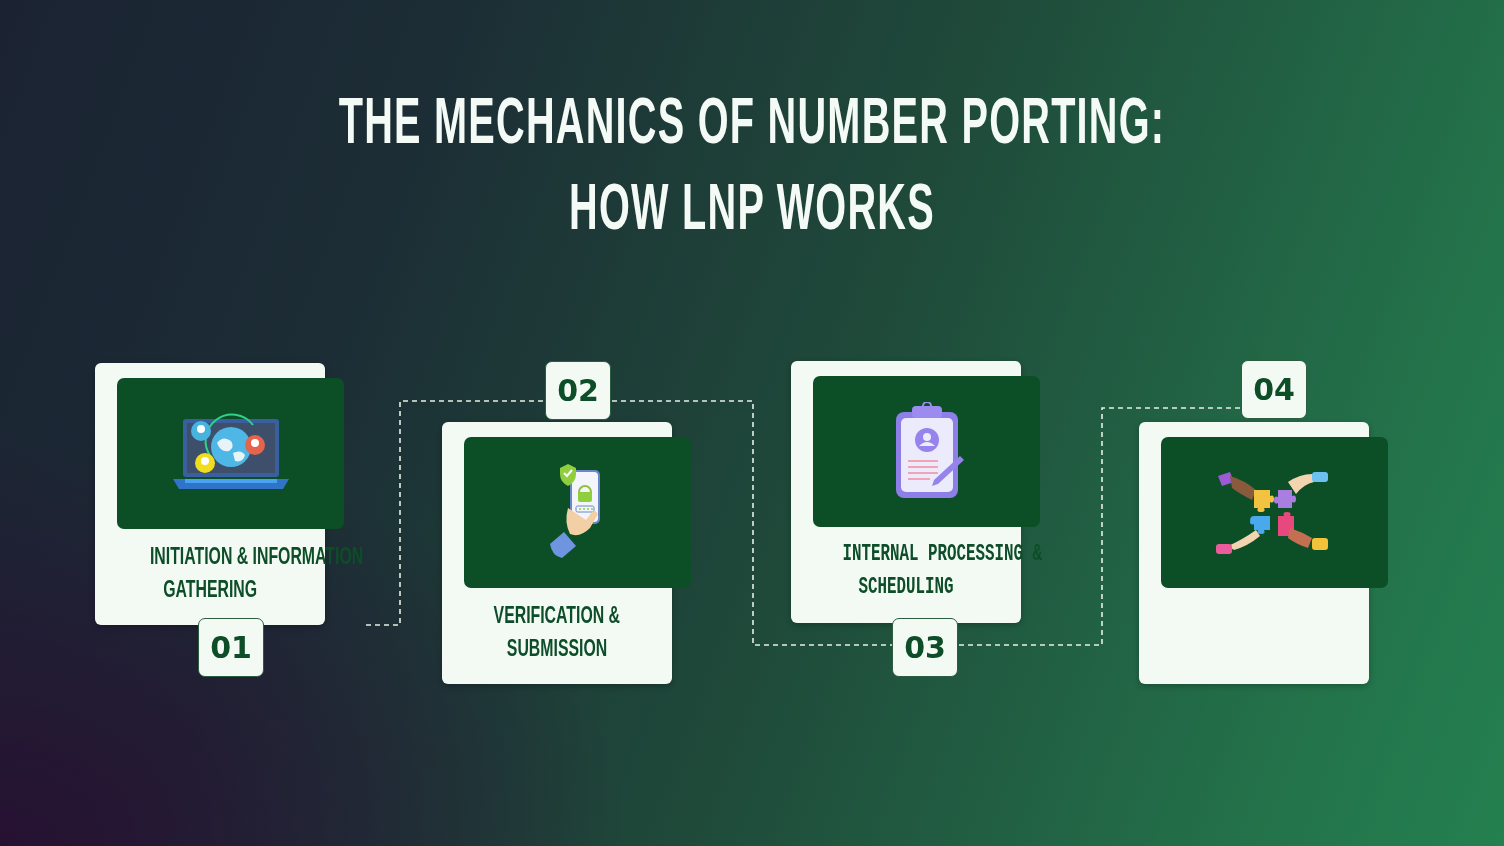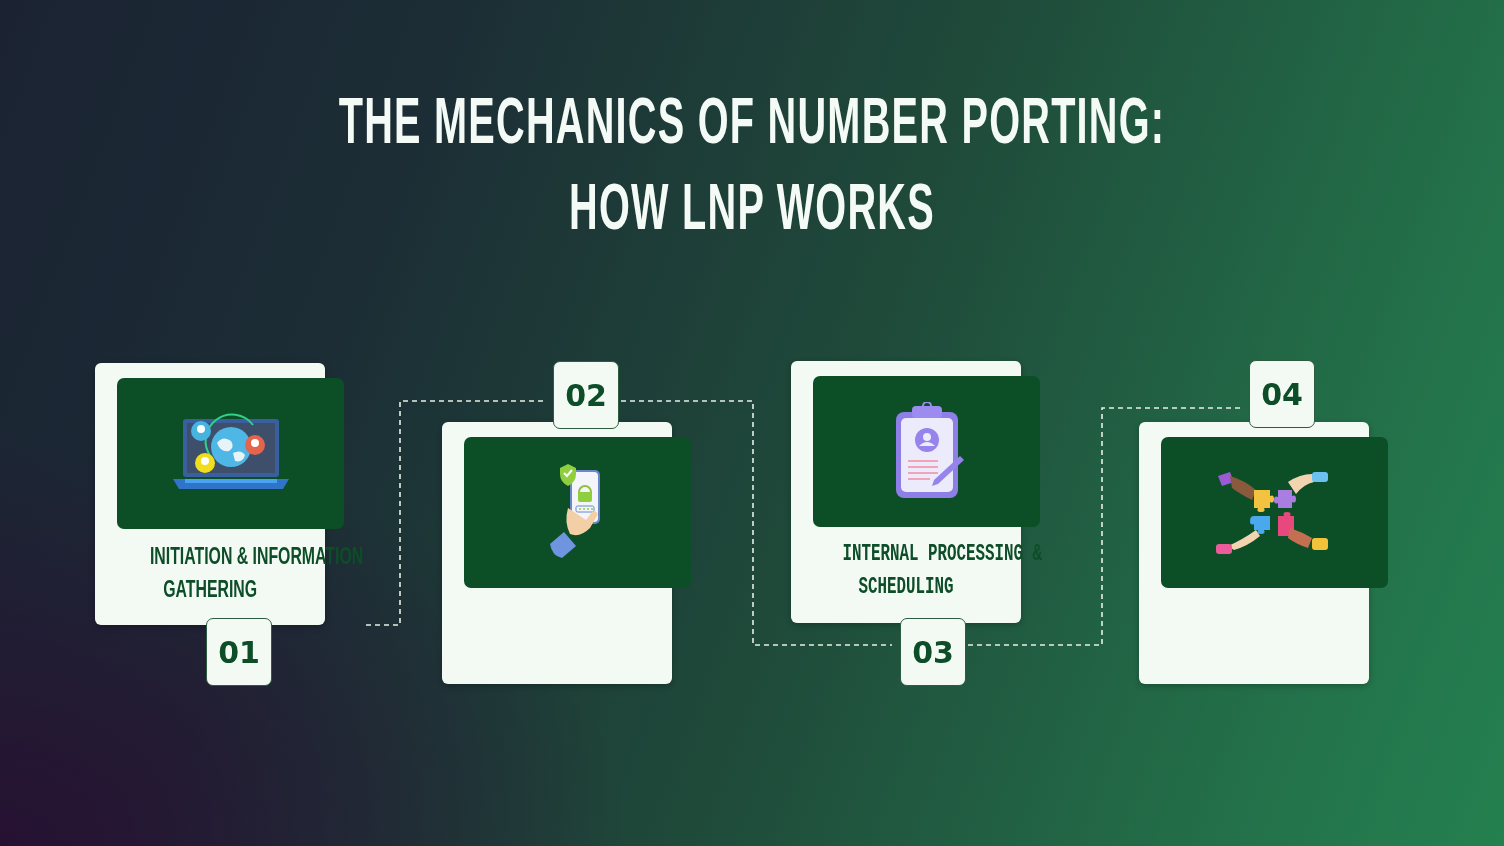--- a/index.html
+++ b/index.html
@@ -26,26 +26,25 @@
       position: absolute; left: 22px; top: 15px; width: 227px; height: 151px;
       background: #0c4f27; border-radius: 7px; overflow: hidden;
       display: flex; align-items: center; justify-content: center;
     }
     .card .label {
       position: absolute; left: 0; right: 0; top: 176px; text-align: center;
       color: #0d4d28; font-weight: 700; font-size: 24px; line-height: 33px;
     }
     .card .label span { display: inline-block; transform: scaleX(0.66); white-space: nowrap; }
     .badge {
-      position: absolute; width: 66px; height: 68px; background: #f3faf4;
+      position: absolute; width: 66px; height: 59px; background: #f3faf4;
       border-radius: 7px; border: 1px solid #2c5d3f;
       display: flex; align-items: center; justify-content: center;
       color: #0d4d28; font-weight: 700; font-size: 30px; font-family: "DejaVu Sans", sans-serif;
       box-sizing: border-box;
-      margin-left: 8px;
     }
   </style>
 </head>
 <body>
 
 <div class="title">
   <span>THE MECHANICS OF NUMBER PORTING:</span>
   <span>HOW LNP WORKS</span>
 </div>
 
@@ -93,20 +92,24 @@
       <circle cx="42" cy="51" r="1" fill="#8fcf3d"></circle>
         <circle cx="46" cy="51" r="1" fill="#8fcf3d"></circle>
         <circle cx="50" cy="51" r="1" fill="#8fcf3d"></circle>
         <circle cx="54" cy="51" r="1" fill="#8fcf3d"></circle>
       <path d="M22 10 l8 -4 l8 4 v6 q0 8 -8 12 q-8 -4 -8 -12 z" fill="#8fcf3d"></path>
       <path d="M26 15 l3 3 l5 -6" stroke="#fff" stroke-width="2" fill="none"></path>
       <path d="M30 50 q-4 14 2 26 q10 4 20 -6 l8 -14 q-2 -4 -6 -2 l-6 8 z" fill="#f2cfa5"></path>
       <path d="M12 86 l14 -12 l12 14 l-14 12 q-10 -2 -12 -14 z" fill="#6f95e0"></path>
     </svg>
   </div>
+  <div class="label">
+    <span>VERIFICATION &amp;</span><br>
+    <span>SUBMISSION</span>
+  </div>
 </div>
 <div class="badge" style="left:545px; top:361px;">02</div>
 
 <div class="card" style="left:791px; top:361px;font-family:Liberation Mono, monospace;">
   <div class="img-box">
     <svg width="90" height="100" viewBox="0 0 90 100">
       <rect x="14" y="10" width="62" height="86" rx="8" fill="#8e7ee8"></rect>
       <rect x="19" y="16" width="52" height="74" rx="5" fill="#ecebfb"></rect>
       <rect x="30" y="4" width="30" height="12" rx="4" fill="#9c8cf0"></rect>
       <circle cx="45" cy="4" r="4" fill="none" stroke="#9c8cf0" stroke-width="2"></circle>

